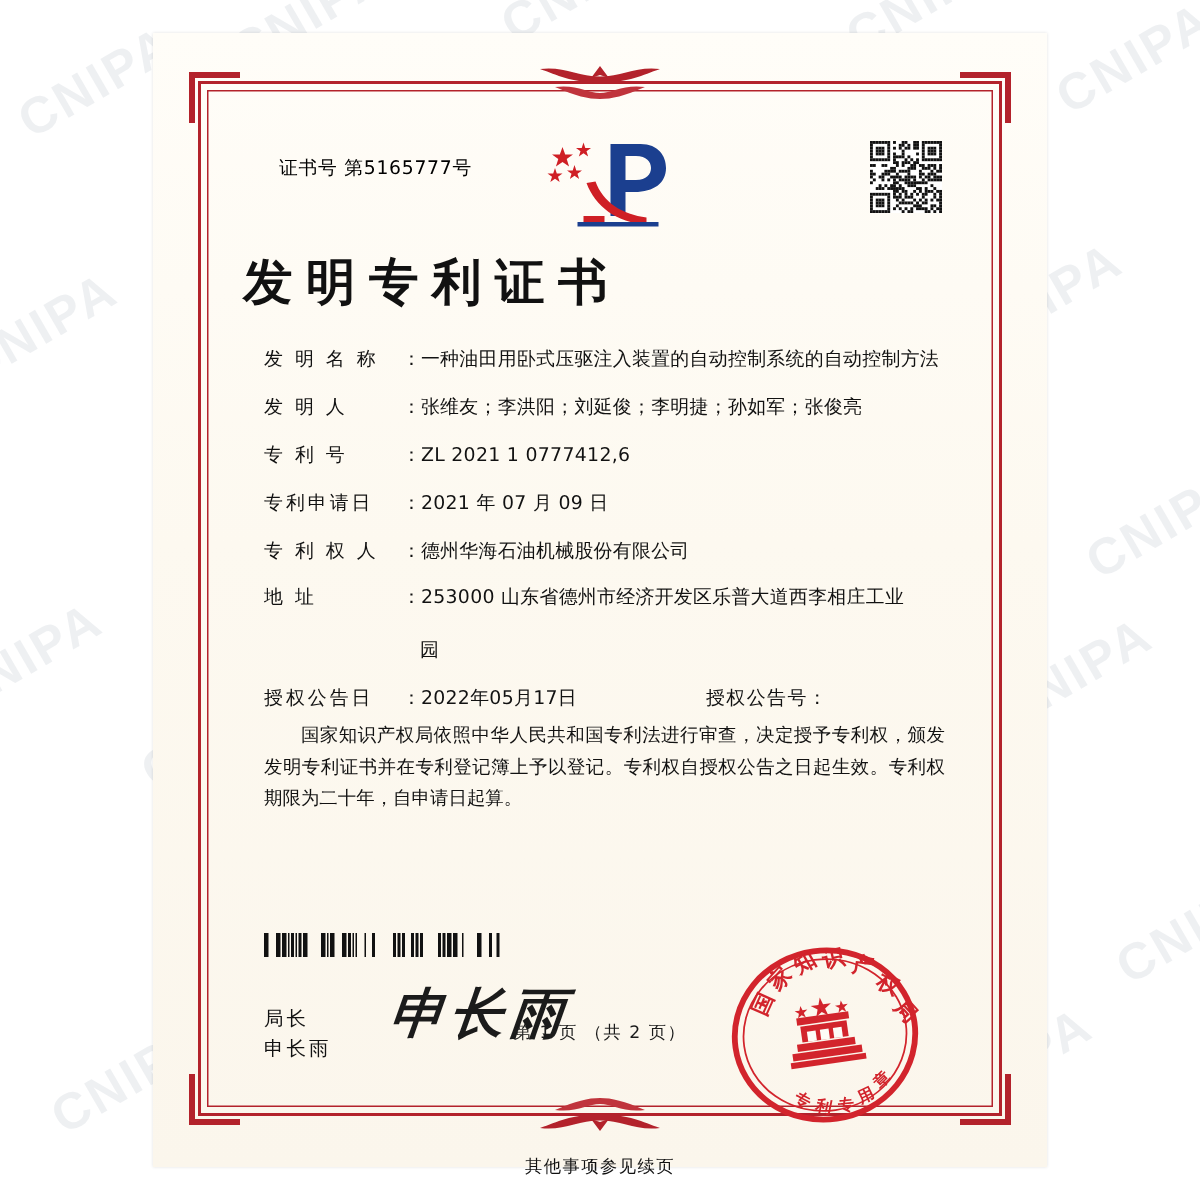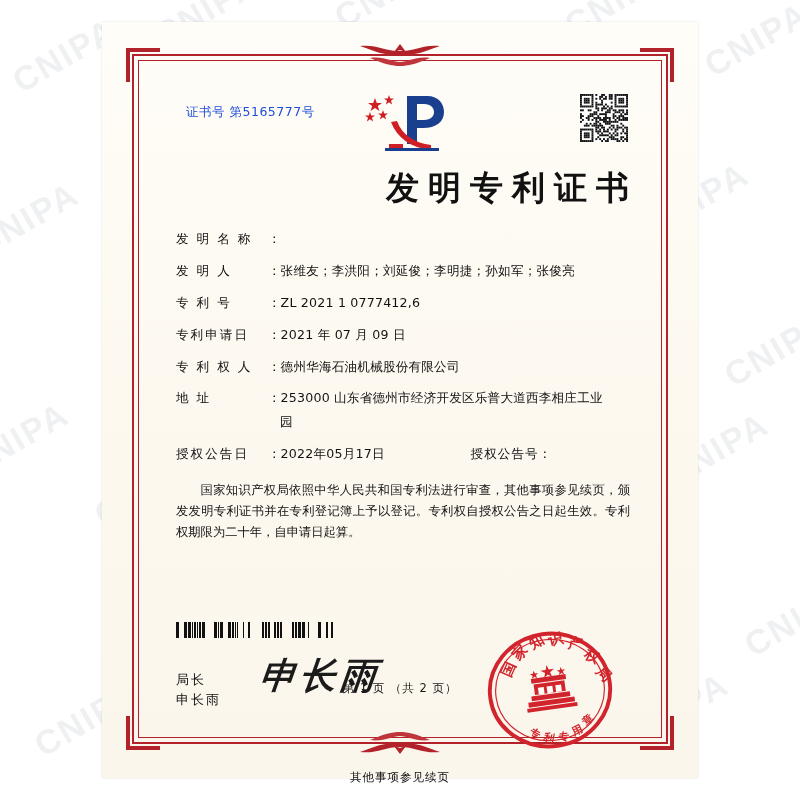--- a/index.html
+++ b/index.html
@@ -110,21 +110,21 @@
     right: 60px;
     bottom: 60px;
     z-index: 5;
   }
 
   .cert-number {
     position: absolute;
     left: 24px;
     top: 22px;
     font-size: 12.5px;
-    color: #1d4ed8;
+    color: #000000;
     letter-spacing: 0.5px;
     font-family: "DejaVu Sans", sans-serif;
   }
 
   
   .qr {
     position: absolute;
     right: 10px;
     top: 12px;
     width: 48px;
@@ -139,21 +139,21 @@
     transform: translateX(-50%);
     width: 110px;
     height: 62px;
   }
 
   .title {
     position: absolute;
     left: 0;
     right: 0;
     top: 84px;
-    text-align: right;
+    text-align: left;
     font-size: 33px;
     font-weight: 700;
     letter-spacing: 9px;
     color: #111;
     font-family: "DejaVu Sans", "Liberation Sans", sans-serif;
   }
 
   .fields {
     position: absolute;
     left: 14px;
@@ -671,20 +671,21 @@
       <rect x="44" y="52" width="14" height="4" fill="#cf1f25"></rect>
     </svg>
 
     <div class="title">发明专利证书</div>
 
     <div class="fields">
 
       <div class="field-row">
         <div class="field-label">发 明 名 称</div>
         <div class="field-colon">：</div>
+        <div class="field-value">一种油田用卧式压驱注入装置的自动控制系统的自动控制方法</div>
       </div>
 
       <div class="field-row">
         <div class="field-label">发 明 人</div>
         <div class="field-colon">：</div>
         <div class="field-value">张维友；李洪阳；刘延俊；李明捷；孙如军；张俊亮</div>
       </div>
 
       <div class="field-row">
         <div class="field-label">专 利 号</div>
@@ -697,39 +698,39 @@
         <div class="field-colon">：</div>
         <div class="field-value">2021 年 07 月 09 日</div>
       </div>
 
       <div class="field-row">
         <div class="field-label">专 利 权 人</div>
         <div class="field-colon">：</div>
         <div class="field-value">德州华海石油机械股份有限公司</div>
       </div>
 
-      <div class="field-row" style="margin-bottom:5px;">
+      <div class="field-row" style="margin-bottom:16px;">
         <div class="field-label">地 址</div>
         <div class="field-colon">：</div>
         <div class="field-value">253000 山东省德州市经济开发区乐普大道西李相庄工业</div>
       </div>
       <div class="value-line2" style="margin-bottom:13px;">园</div>
 
       <div class="field-row split">
         <div class="field-label">授权公告日</div>
         <div class="field-colon">：</div>
         <div class="field-value">2022年05月17日</div>
         <div class="field-label2">授权公告号</div>
         <div class="field-colon">：</div>
       </div>
 
     </div>
 
     <div class="paragraphs">
-      <p>国家知识产权局依照中华人民共和国专利法进行审查，其他事项参见续页，颁发发明专利证书并在专利登记簿上予以登记。专利权自授权公告之日起生效。专利权期限为二十年，自申请日起算。</p>
+      <p>国家知识产权局依照中华人民共和国专利法进行审查，决定授予专利权，颁发发明专利证书并在专利登记簿上予以登记。专利权自授权公告之日起生效。专利权期限为二十年，自申请日起算。</p>
     </div>
 
     <svg class="barcode" viewBox="0 0 160 16" id="barcode-svg">
         <rect x="0" y="0" width="3" height="16" fill="#111"></rect>
         <rect x="8" y="0" width="3" height="16" fill="#111"></rect>
         <rect x="12" y="0" width="3" height="16" fill="#111"></rect>
         <rect x="16" y="0" width="1" height="16" fill="#111"></rect>
         <rect x="18" y="0" width="2" height="16" fill="#111"></rect>
         <rect x="21" y="0" width="1" height="16" fill="#111"></rect>
         <rect x="23" y="0" width="2" height="16" fill="#111"></rect>

